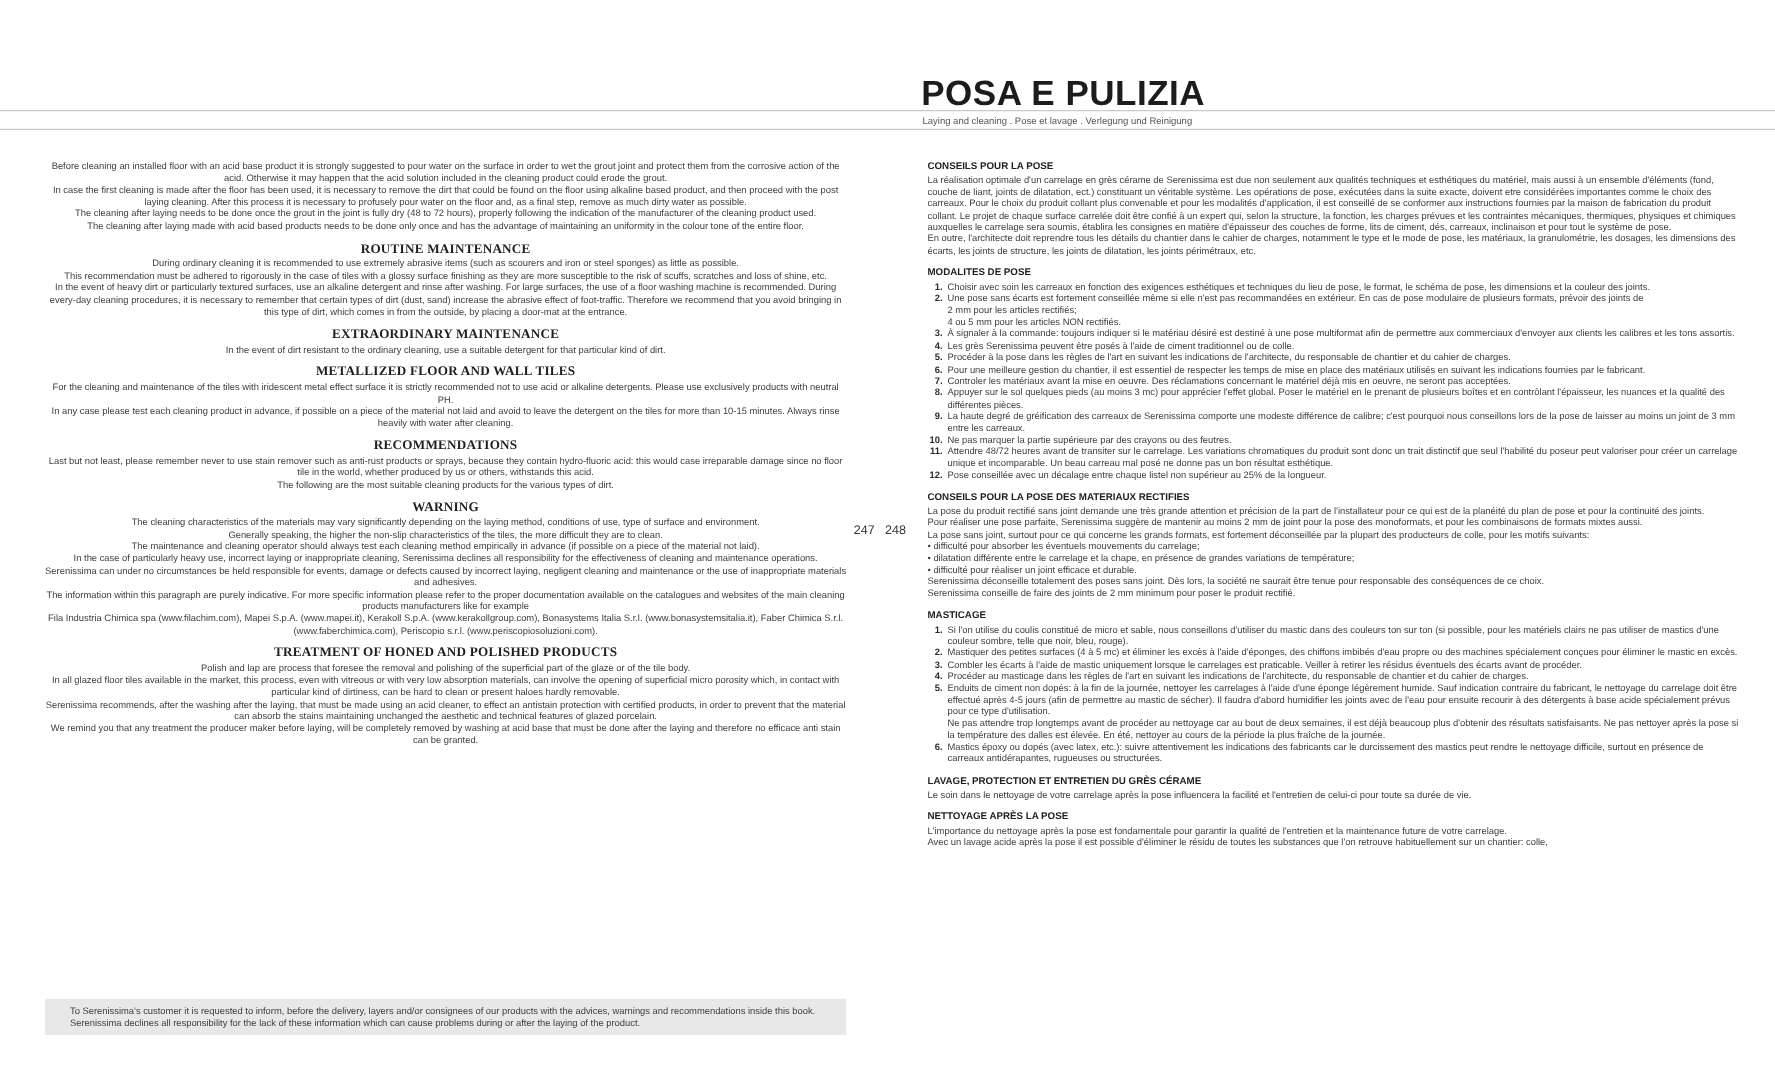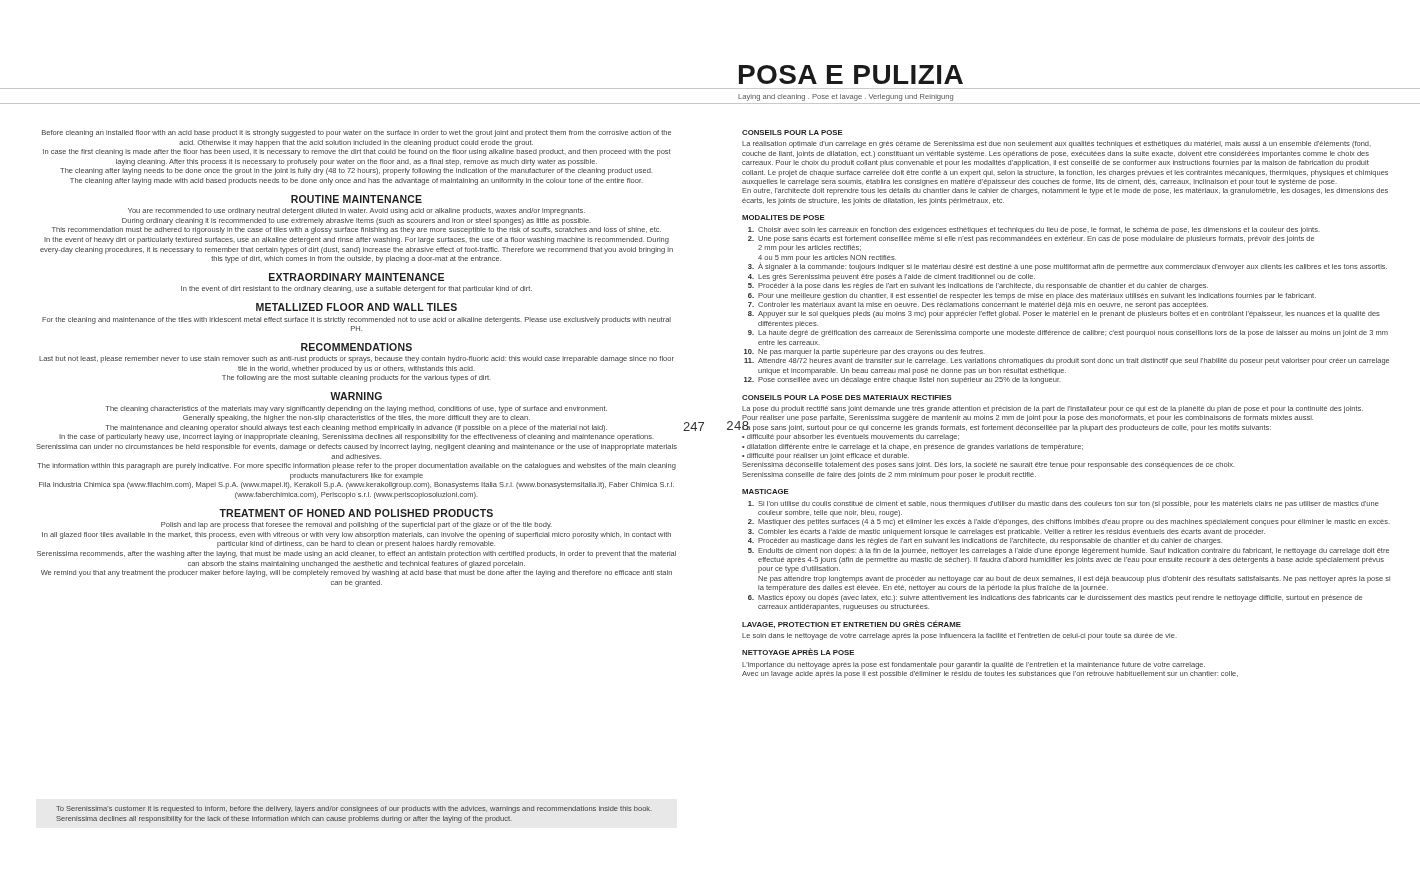--- a/index.html
+++ b/index.html
@@ -56,20 +56,21 @@
   .col-right { left: 742px; width: 649px; line-height: 9.4px; }
 
   .col p { white-space: pre-line; margin: 0; }
 
   .col-left h2 {
     font-size: 10.5px;
     font-weight: 700;
     color: #1f1f1f;
     letter-spacing: 0.2px;
     margin: 9px 0 2px 0;
+    font-family: Liberation Serif, serif;
   }
   .col-right h2 {
     font-size: 7.8px;
     font-weight: 700;
     color: #1f1f1f;
     margin: 8px 0 2px 0;
   }
   .col section:first-child h2 { margin-top: 0; }
 
   .li { display: flex; align-items: flex-start; }
@@ -78,25 +79,25 @@
     text-align: right;
     margin-right: 4px;
     font-weight: 700;
     color: #2a2a2a;
   }
   .li-text { flex: 1; white-space: pre-line; }
 
   .page-num {
     position: absolute;
     top: 419px;
-    font-size: 13px;
+    font-size: 10px;
     color: #333333;
   }
   .page-num-left  { left: 683px; }
-  .page-num-right { left: 726px; font-family: Liberation Mono, monospace; }
+  .page-num-right { left: 708px; }
 
   .notice-box {
     position: absolute;
     left: 36px;
     top: 799px;
     width: 641px;
     background: #e8e8e8;
     padding: 5px 20px;
     font-size: 7.5px;
     line-height: 9.6px;
@@ -116,32 +117,32 @@
 
   <div id="left-col" class="col col-left">
       <section>
         <p>Before cleaning an installed floor with an acid base product it is strongly suggested to pour water on the surface in order to wet the grout joint and protect them from the corrosive action of the acid. Otherwise it may happen that the acid solution included in the cleaning product could erode the grout.</p>
         <p>In case the first cleaning is made after the floor has been used, it is necessary to remove the dirt that could be found on the floor using alkaline based product, and then proceed with the post laying cleaning. After this process it is necessary to profusely pour water on the floor and, as a final step, remove as much dirty water as possible.</p>
         <p>The cleaning after laying needs to be done once the grout in the joint is fully dry (48 to 72 hours), properly following the indication of the manufacturer of the cleaning product used.</p>
         <p>The cleaning after laying made with acid based products needs to be done only once and has the advantage of maintaining an uniformity in the colour tone of the entire floor.</p>
       </section>
       <section>
         <h2>ROUTINE MAINTENANCE</h2>
-        <p>You are recommended to use ordinary neutral detergent diluted in water. Avoid using acid or alkaline products, waxes and/or impregnants.</p>
         <p>During ordinary cleaning it is recommended to use extremely abrasive items (such as scourers and iron or steel sponges) as little as possible.</p>
         <p>This recommendation must be adhered to rigorously in the case of tiles with a glossy surface finishing as they are more susceptible to the risk of scuffs, scratches and loss of shine, etc.</p>
         <p>In the event of heavy dirt or particularly textured surfaces, use an alkaline detergent and rinse after washing. For large surfaces, the use of a floor washing machine is recommended. During every-day cleaning procedures, it is necessary to remember that certain types of dirt (dust, sand) increase the abrasive effect of foot-traffic. Therefore we recommend that you avoid bringing in this type of dirt, which comes in from the outside, by placing a door-mat at the entrance.</p>
       </section>
       <section>
         <h2>EXTRAORDINARY MAINTENANCE</h2>
         <p>In the event of dirt resistant to the ordinary cleaning, use a suitable detergent for that particular kind of dirt.</p>
       </section>
       <section>
         <h2>METALLIZED FLOOR AND WALL TILES</h2>
         <p>For the cleaning and maintenance of the tiles with iridescent metal effect surface it is strictly recommended not to use acid or alkaline detergents. Please use exclusively products with neutral PH.</p>
+        <p>In any case please test each cleaning product in advance, if possible on a piece of the material not laid and avoid to leave the detergent on the tiles for more than 10-15 minutes. Always rinse heavily with water after cleaning.</p>
       </section>
       <section>
         <h2>RECOMMENDATIONS</h2>
         <p>Last but not least, please remember never to use stain remover such as anti-rust products or sprays, because they contain hydro-fluoric acid: this would case irreparable damage since no floor tile in the world, whether produced by us or others, withstands this acid.</p>
         <p>The following are the most suitable cleaning products for the various types of dirt.</p>
       </section>
       <section>
         <h2>WARNING</h2>
         <p>The cleaning characteristics of the materials may vary significantly depending on the laying method, conditions of use, type of surface and environment.</p>
         <p>Generally speaking, the higher the non-slip characteristics of the tiles, the more difficult they are to clean.</p>
@@ -226,21 +227,21 @@
         <p>• difficulté pour absorber les éventuels mouvements du carrelage;
 • dilatation différente entre le carrelage et la chape, en présence de grandes variations de température;
 • difficulté pour réaliser un joint efficace et durable.</p>
         <p>Serenissima déconseille totalement des poses sans joint. Dès lors, la société ne saurait être tenue pour responsable des conséquences de ce choix.</p>
         <p>Serenissima conseille de faire des joints de 2 mm minimum pour poser le produit rectifié.</p>
       </section>
       <section>
         <h2>MASTICAGE</h2>
         <div class="li">
           <span class="num">1.</span>
-          <span class="li-text">Si l'on utilise du coulis constitué de ciment et sable, nous thermiques d'utiliser du mastic dans des couleurs ton sur ton (si possible, pour les matériels clairs ne pas utiliser de mastics d'une couleur sombre, telle que noir, bleu, rouge).</span>
+          <span class="li-text">Si l'on utilise du coulis constitué de micro et sable, nous conseillons d'utiliser du mastic dans des couleurs ton sur ton (si possible, pour les matériels clairs ne pas utiliser de mastics d'une couleur sombre, telle que noir, bleu, rouge).</span>
         </div>
         <div class="li">
           <span class="num">2.</span>
           <span class="li-text">Mastiquer des petites surfaces (4 à 5 mc) et éliminer les excès à l'aide d'éponges, des chiffons imbibés d'eau propre ou des machines spécialement conçues pour éliminer le mastic en excès.</span>
         </div>
         <div class="li">
           <span class="num">3.</span>
           <span class="li-text">Combler les écarts à l'aide de mastic uniquement lorsque le carrelages est praticable. Veiller à retirer les résidus éventuels des écarts avant de procéder.</span>
         </div>
         <div class="li">

